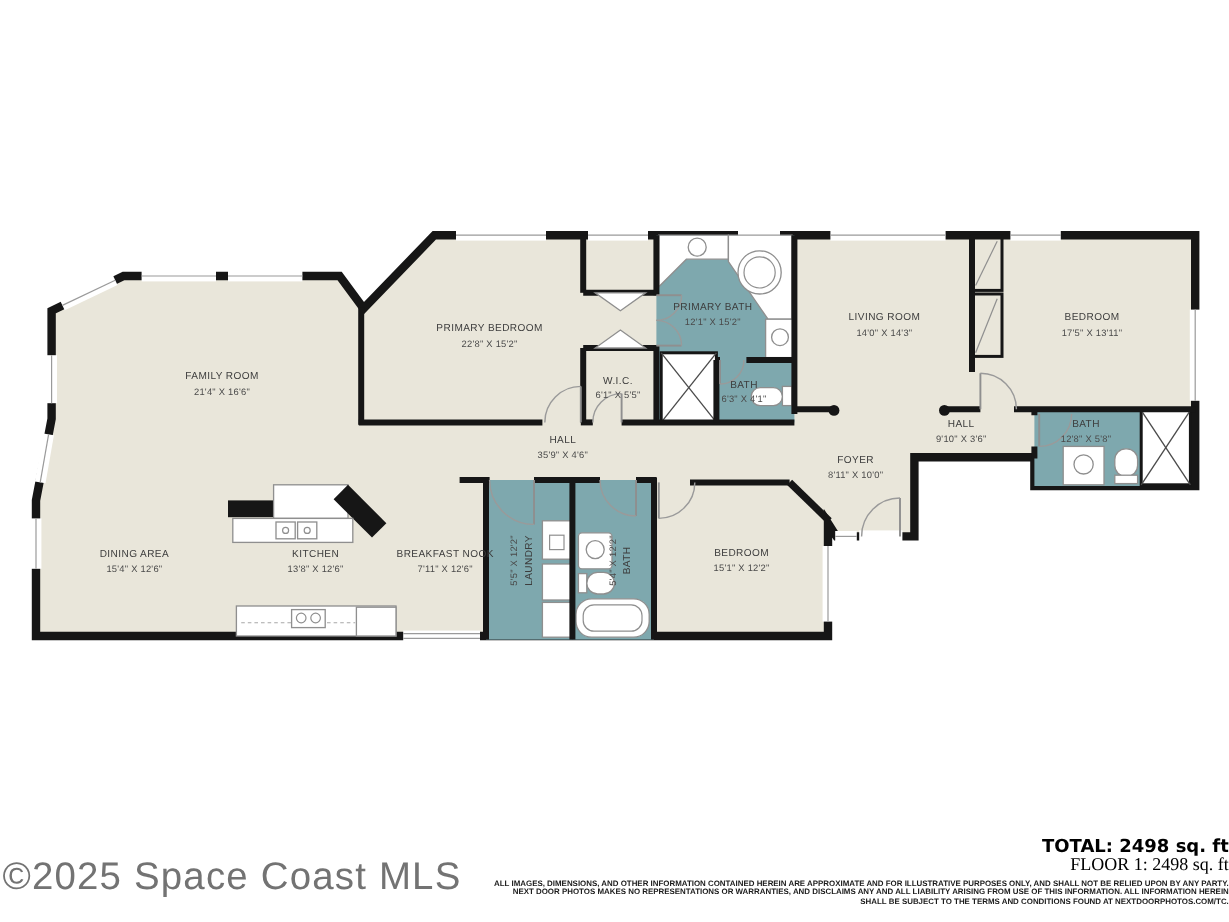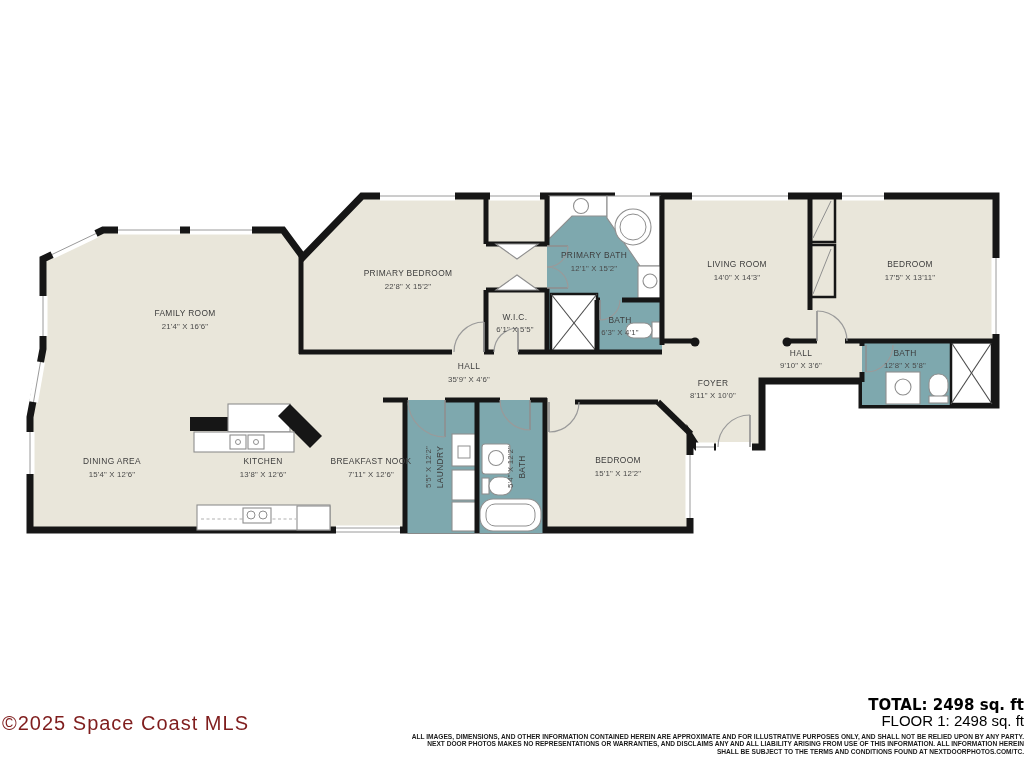--- a/index.html
+++ b/index.html
@@ -18,25 +18,25 @@
   .shower{fill:#ffffff;stroke:#161616;stroke-width:2.5;}
   .xline{stroke:#4a4a4a;stroke-width:1.1;}
   .dash{stroke:#a8a8a8;stroke-width:0.9;stroke-dasharray:3 2.5;fill:none;}
   .blackfix{fill:#161616;}
   .room-name{font-family:"Liberation Sans",sans-serif;font-size:8.4px;letter-spacing:.35px;
     fill:#3d3d3d;text-anchor:middle;}
   .room-dims{font-family:"Liberation Sans",sans-serif;font-size:7.8px;letter-spacing:.2px;
     fill:#4a4a4a;text-anchor:middle;}
   .footer{position:absolute;left:0;right:0;top:697px;text-align:right;color:#000;}
   .total{font-family:"DejaVu Sans","Liberation Sans",sans-serif;font-weight:bold;font-size:15px;line-height:16px;}
-  .floor1{font-family:Liberation Sans, sans-serif;font-size:15px;line-height:16px;}
+  .floor1{font-family:Liberation Serif, serif;font-size:15px;line-height:16px;}
   .disclaimer{font-family:"Liberation Sans",sans-serif;font-size:6.6px;line-height:7.4px;
     font-weight:bold;color:#1a1a1a;margin-top:4px;}
   .watermark{position:absolute;left:2px;top:712px;font-family:"Liberation Sans",sans-serif;
-    font-size:20px;letter-spacing:1px;color:#7f1d1d;}
+    font-size:32px;letter-spacing:1px;color:#737373;}
 </style>
 </head>
 <body>
 
 <div id="stage">
 
 <svg width="1024" height="768" viewBox="0 0 1024 768">
 
   <g>
     <path class="wallthick" d="M103,230 L283,230 L303,257 L362,196 L996,196 L996,405 L862,405 L862,381 L762,381 L762,447 L697,447 L690,436 L690,530 L30,530 L30,417 L43,349 L43,259 Z" fill="#e9e6da"></path>

